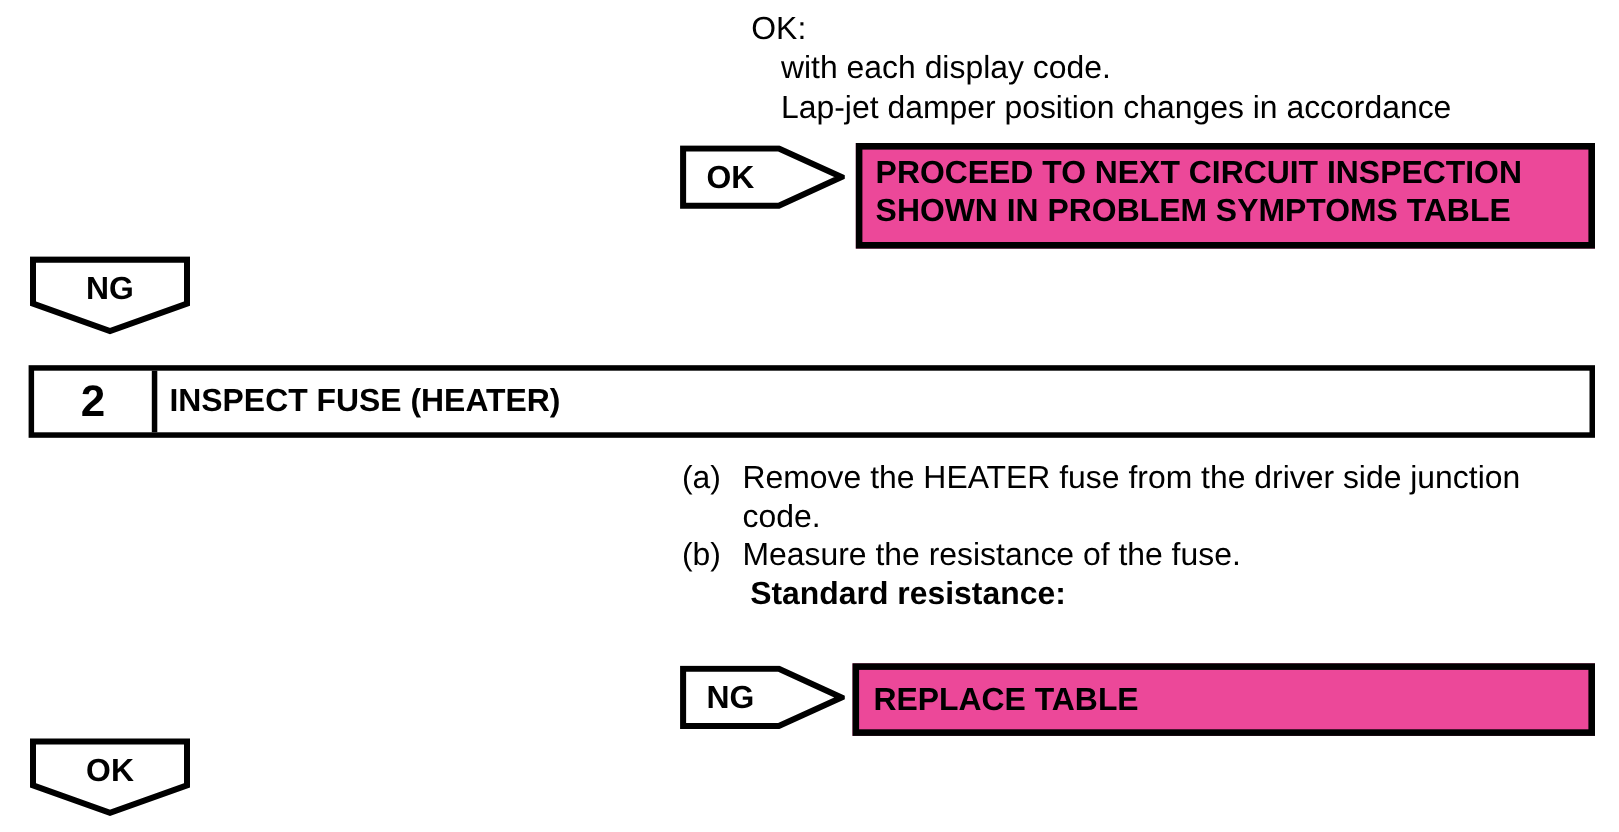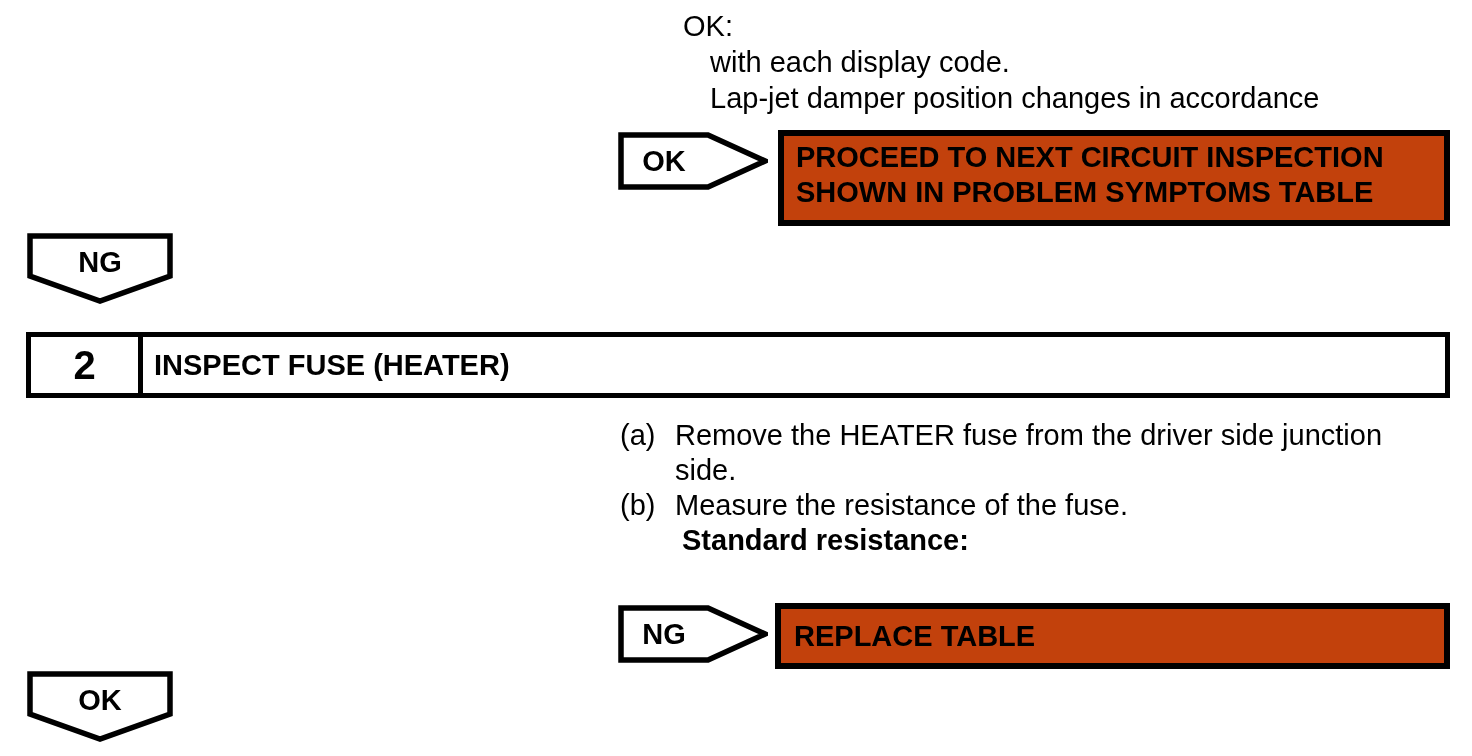--- a/index.html
+++ b/index.html
@@ -38,21 +38,21 @@
     font-size: 29px;
     font-weight: 700;
     fill: #000000;
     text-anchor: middle;
   }
 
   
   .action-box {
     position: absolute;
     border: 6px solid #000000;
-    background: #c2410c;
+    background: #ec4899;
     font-size: 29px;
     font-weight: 700;
     white-space: nowrap;
   }
   .action-box.two-line { padding: 4px 0 0 12px; line-height: 35px; }
   .action-box.one-line { display: flex; align-items: center; padding-left: 13px; }
 
   
   .step-header {
     position: absolute;
@@ -121,21 +121,21 @@
     <div class="step-number">2</div>
     <div class="step-title">INSPECT FUSE (HEATER)</div>
   </div>
 
   <div class="instructions">
     <div class="irow">
       <span class="marker">(a)</span>
       <span>Remove the HEATER fuse from the driver side junction</span>
     </div>
     <div class="irow">
-      <span>side.</span>
+      <span>code.</span>
     </div>
     <div class="irow">
       <span class="marker">(b)</span>
       <span>Measure the resistance of the fuse.</span>
     </div>
     <div class="spec-label">Standard resistance:</div>
   </div>
 
   <svg class="pointer" style="left:618px; top:605px;" width="150" height="58" viewBox="0 0 150 58">
     <polygon points="3,3 90,3 147,29 90,55 3,55"></polygon>

